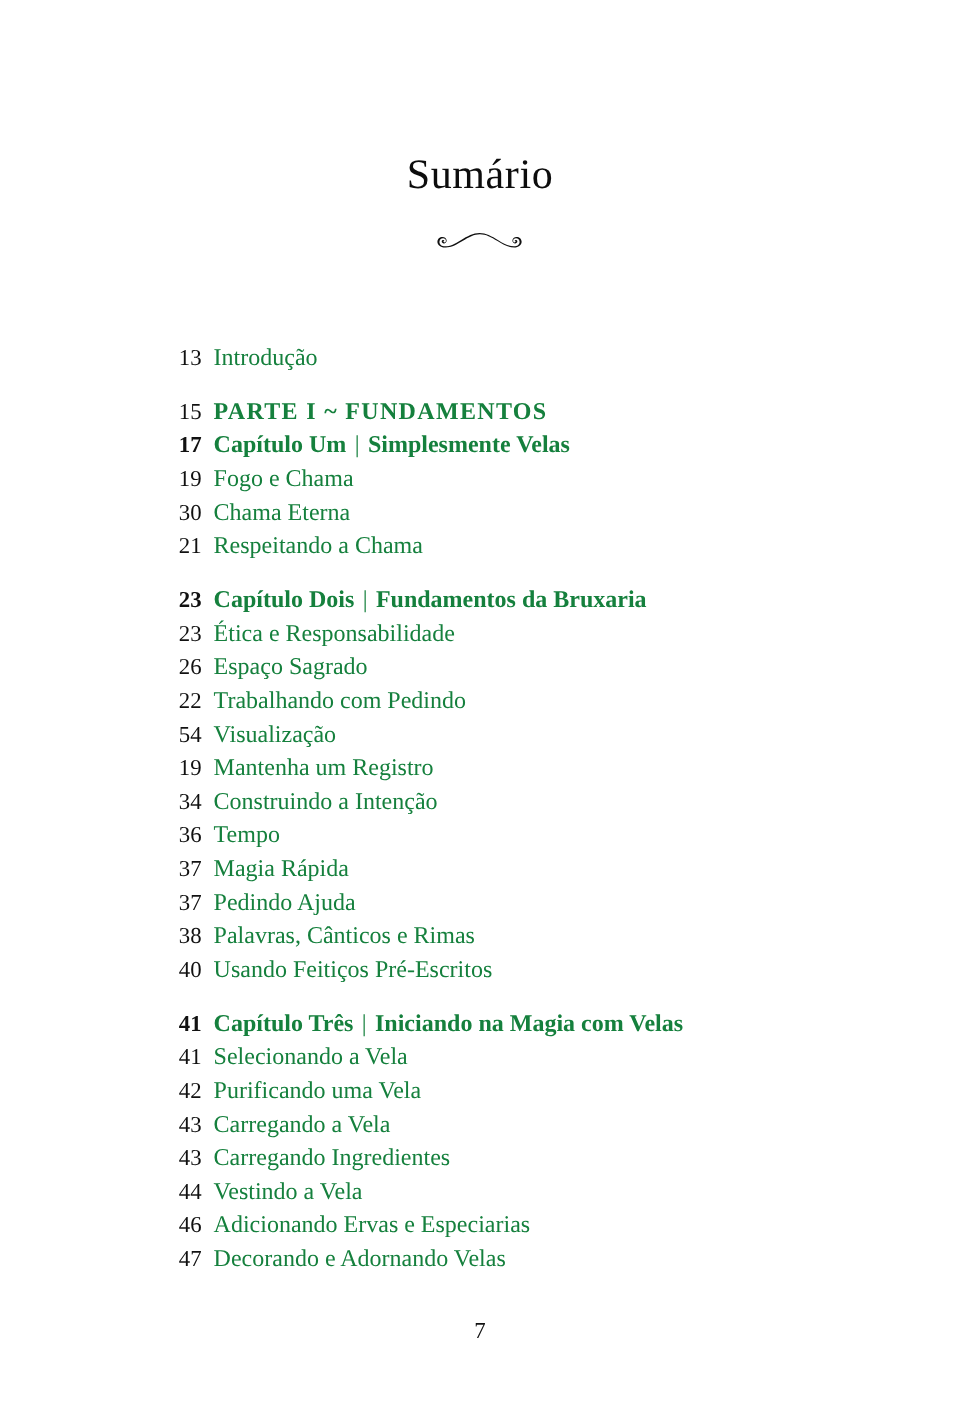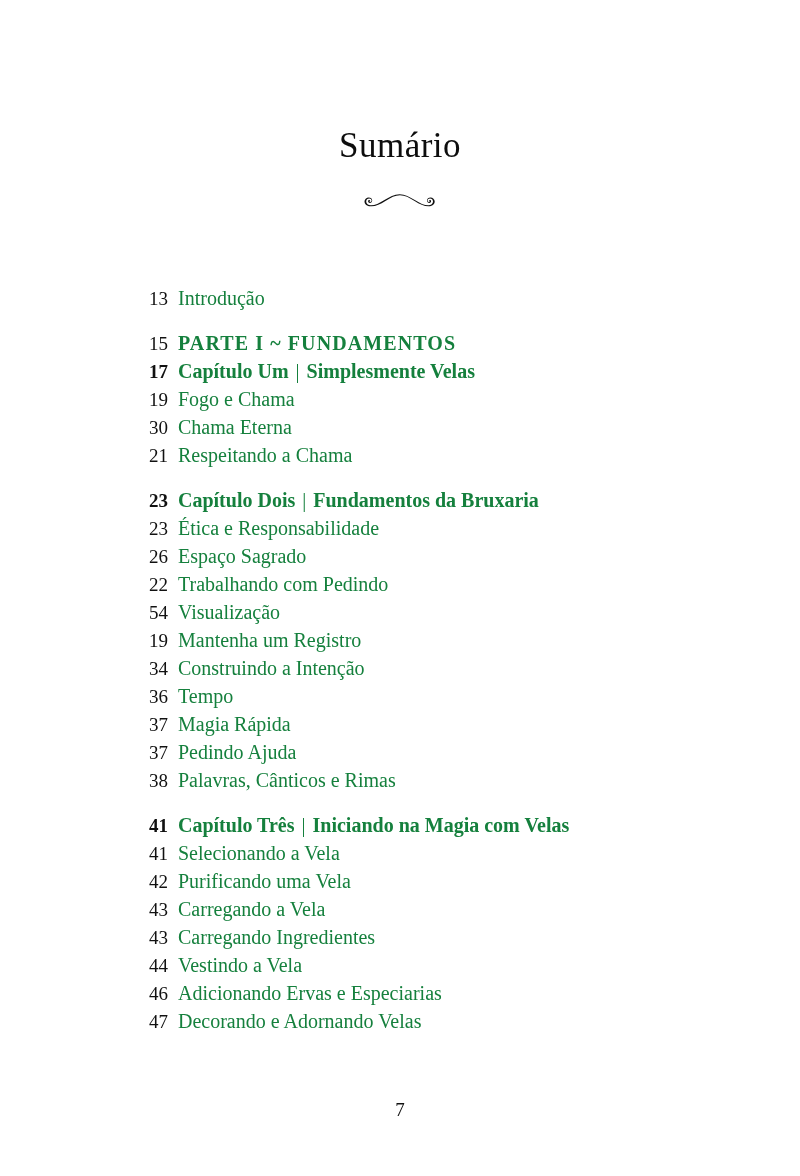--- a/index.html
+++ b/index.html
@@ -185,20 +185,24 @@
         <span class="label">Magia Rápida</span>
       </div>
       <div class="entry">
         <span class="num">37</span>
         <span class="label">Pedindo Ajuda</span>
       </div>
       <div class="entry">
         <span class="num">38</span>
         <span class="label">Palavras, Cânticos e Rimas</span>
       </div>
+      <div class="entry">
+        <span class="num">40</span>
+        <span class="label">Usando Feitiços Pré-Escritos</span>
+      </div>
     </div>
 
     <div class="group">
       <div class="entry heading">
         <span class="num">41</span>
         <span class="label"><span>Capítulo Três</span><span class="sep">|</span><span>Iniciando na Magia com Velas</span></span>
       </div>
       <div class="entry">
         <span class="num">41</span>
         <span class="label">Selecionando a Vela</span>

